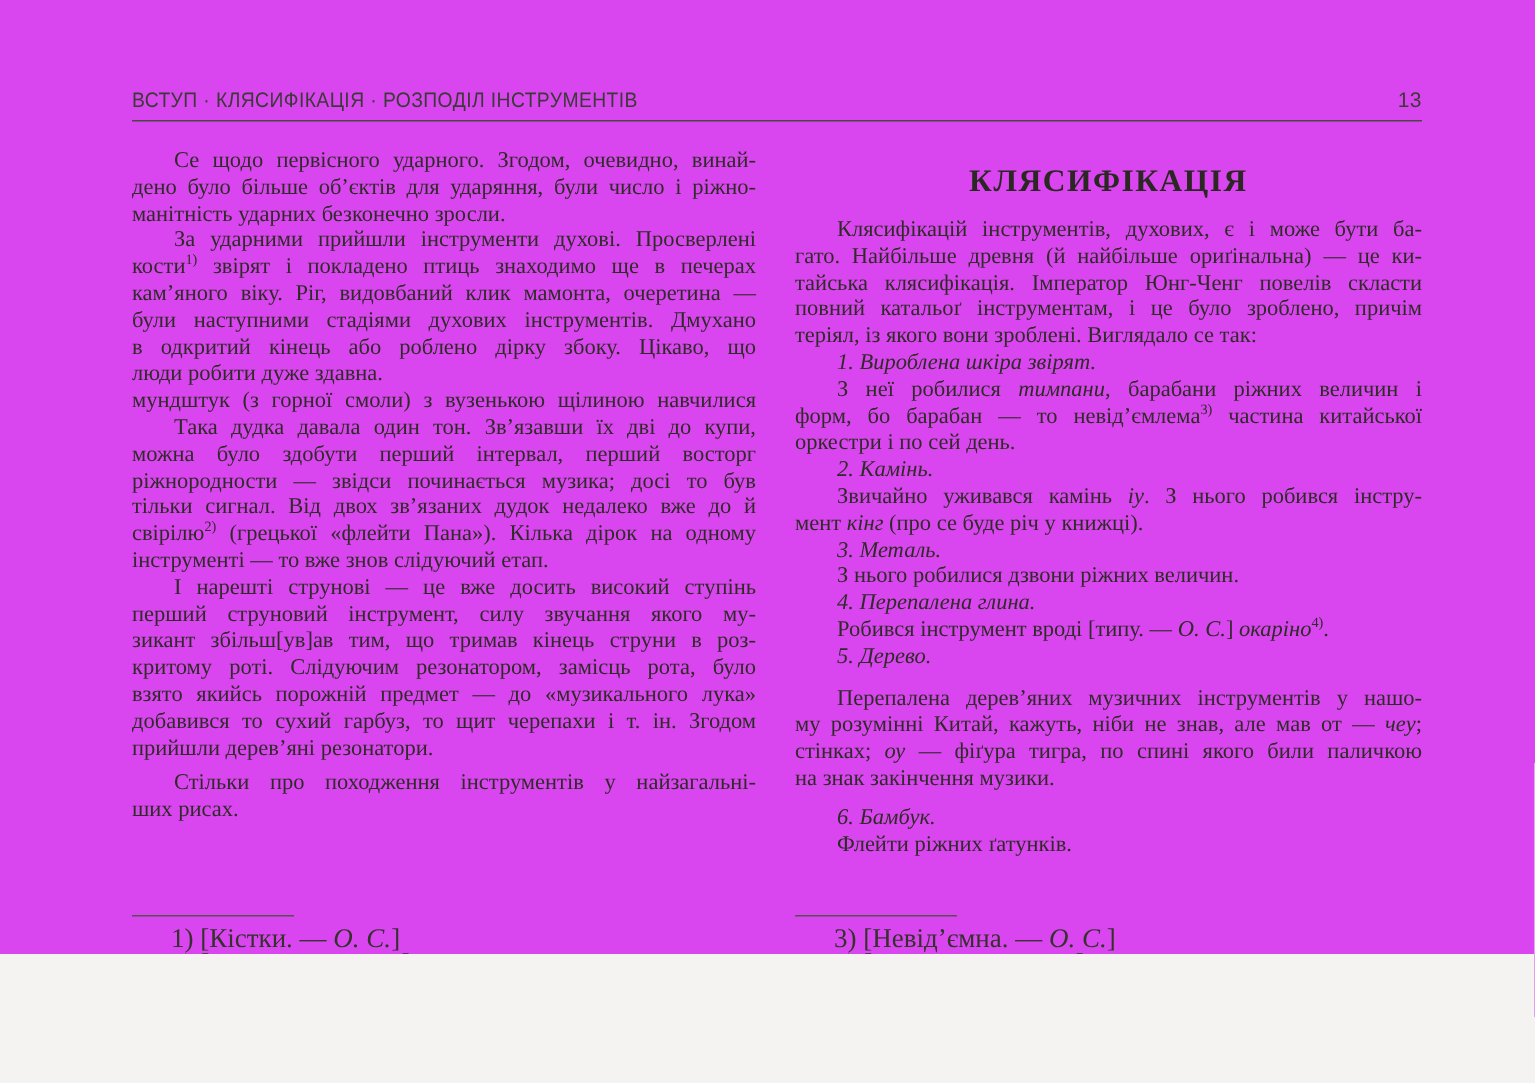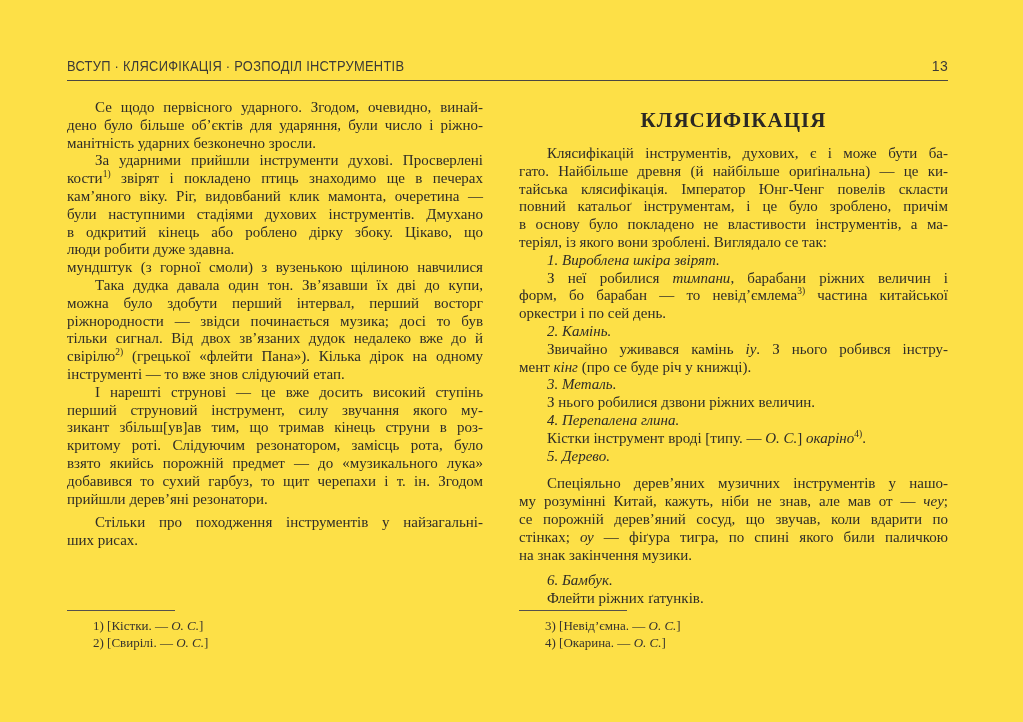--- a/index.html
+++ b/index.html
@@ -1,36 +1,36 @@
 <!DOCTYPE html>
 <html><head>
 <meta charset="utf-8">
 <style>
   html, body { margin:0; padding:0; background:#f4f3f1; }
   .page {
     position:relative;
-    width:1023px; height:722px;
+    width:1023px; height:636px;
     margin:0 auto;
-    background:#fde047;
+    background:#d946ef;
     color:#2f2c28;
     font-family:"Liberation Serif","DejaVu Serif",serif;
     box-sizing:border-box;
-    padding:58px 75px 0 67px;
+    padding:58px 75px 0 88px;
     overflow:hidden;
   }
   .running-header {
     display:flex; justify-content:space-between; align-items:flex-end;
     font-family:"Liberation Sans","DejaVu Sans",sans-serif;
     font-size:14px; line-height:16px; color:#3c3a37;
     letter-spacing:0.3px;
   }
   .running-title { transform:scaleX(0.92); transform-origin:left bottom; white-space:nowrap; }
   .header-rule { border-top:1.6px solid #4a4742; margin-top:6px; }
   .columns {
-    display:flex; gap:36px; margin-top:16px; height:560px;
+    display:flex; gap:26px; margin-top:16px; height:560px;
   }
   .col { display:flex; flex-direction:column; box-sizing:border-box; }
   .col.left { width:416px; }
   .col.right { flex:1; }
   .col-text { font-size:15px; line-height:17.8px; padding-top:2px; }
   .chapter-title {
     margin:10px 0 10px 0;
     font-size:21px; line-height:26px; font-weight:bold;
     text-align:center; letter-spacing:1px; color:#2b2824;
   }
@@ -41,21 +41,21 @@
   }
   .line.first { text-indent:28px; }
   .line.last { text-align-last:left; }
   .para.italic .line { font-style:italic; }
   .i { font-style:italic; }
   sup.fn-ref {
     font-size:9.5px; line-height:0; vertical-align:super; letter-spacing:0;
   }
   .footnotes {
     margin-top:auto;
-    font-size:13px; line-height:17px;
+    font-size:18px; line-height:17px;
     padding-bottom:6px;
     color:#35322e;
   }
   .fn-rule { width:108px; border-top:1.2px solid #55524d; margin-bottom:6px; }
   .footnote { padding-left:26px; white-space:nowrap; }
 </style>
 </head>
 <body>
 
 <div class="page">
@@ -116,21 +116,20 @@
     </section>
 
     <section class="col right">
       <h1 class="chapter-title">КЛЯСИФІКАЦІЯ</h1>
       <div class="col-text">
           <div class="para">
             <div class="line first"><span>Клясифікацій інструментів, духових, є і може бути ба-</span></div>
             <div class="line"><span>гато. Найбільше древня (й найбільше ориґінальна) — це ки-</span></div>
             <div class="line"><span>тайська клясифікація. Імператор Юнг-Ченг повелів скласти</span></div>
             <div class="line"><span>повний катальоґ інструментам, і це було зроблено, причім</span></div>
-            <div class="line"><span>в основу було покладено не властивости інструментів, а ма-</span></div>
             <div class="line last"><span>теріял, із якого вони зроблені. Виглядало се так:</span></div>
           </div>
           <div class="para italic">
             <div class="line first last"><span>1. Вироблена шкіра звірят.</span></div>
           </div>
           <div class="para">
             <div class="line first"><span>З неї робилися </span><span class="i">тимпани</span><span>, барабани ріжних величин і</span></div>
             <div class="line"><span>форм, бо барабан — то невід’ємлема</span><sup class="fn-ref">3)</sup><span> частина китайської</span></div>
             <div class="line last"><span>оркестри і по сей день.</span></div>
           </div>
@@ -144,29 +143,28 @@
           <div class="para italic">
             <div class="line first last"><span>3. Металь.</span></div>
           </div>
           <div class="para">
             <div class="line first last"><span>З нього робилися дзвони ріжних величин.</span></div>
           </div>
           <div class="para italic">
             <div class="line first last"><span>4. Перепалена глина.</span></div>
           </div>
           <div class="para">
-            <div class="line first last"><span>Кістки інструмент вроді [типу. — </span><span class="i">О. С.</span><span>] </span><span class="i">окаріно</span><sup class="fn-ref">4)</sup><span>.</span></div>
+            <div class="line first last"><span>Робився інструмент вроді [типу. — </span><span class="i">О. С.</span><span>] </span><span class="i">окаріно</span><sup class="fn-ref">4)</sup><span>.</span></div>
           </div>
           <div class="para italic">
             <div class="line first last"><span>5. Дерево.</span></div>
           </div>
           <div class="para" style="margin-top: 10px;">
-            <div class="line first"><span>Спеціяльно дерев’яних музичних інструментів у нашо-</span></div>
+            <div class="line first"><span>Перепалена дерев’яних музичних інструментів у нашо-</span></div>
             <div class="line"><span>му розумінні Китай, кажуть, ніби не знав, але мав от — </span><span class="i">чеу</span><span>;</span></div>
-            <div class="line"><span>се порожній дерев’яний сосуд, що звучав, коли вдарити по</span></div>
             <div class="line"><span>стінках; </span><span class="i">оу</span><span> — фіґура тигра, по спині якого били паличкою</span></div>
             <div class="line last"><span>на знак закінчення музики.</span></div>
           </div>
           <div class="para italic" style="margin-top: 8px;">
             <div class="line first last"><span>6. Бамбук.</span></div>
           </div>
           <div class="para">
             <div class="line first last"><span>Флейти ріжних ґатунків.</span></div>
           </div>
         </div>

